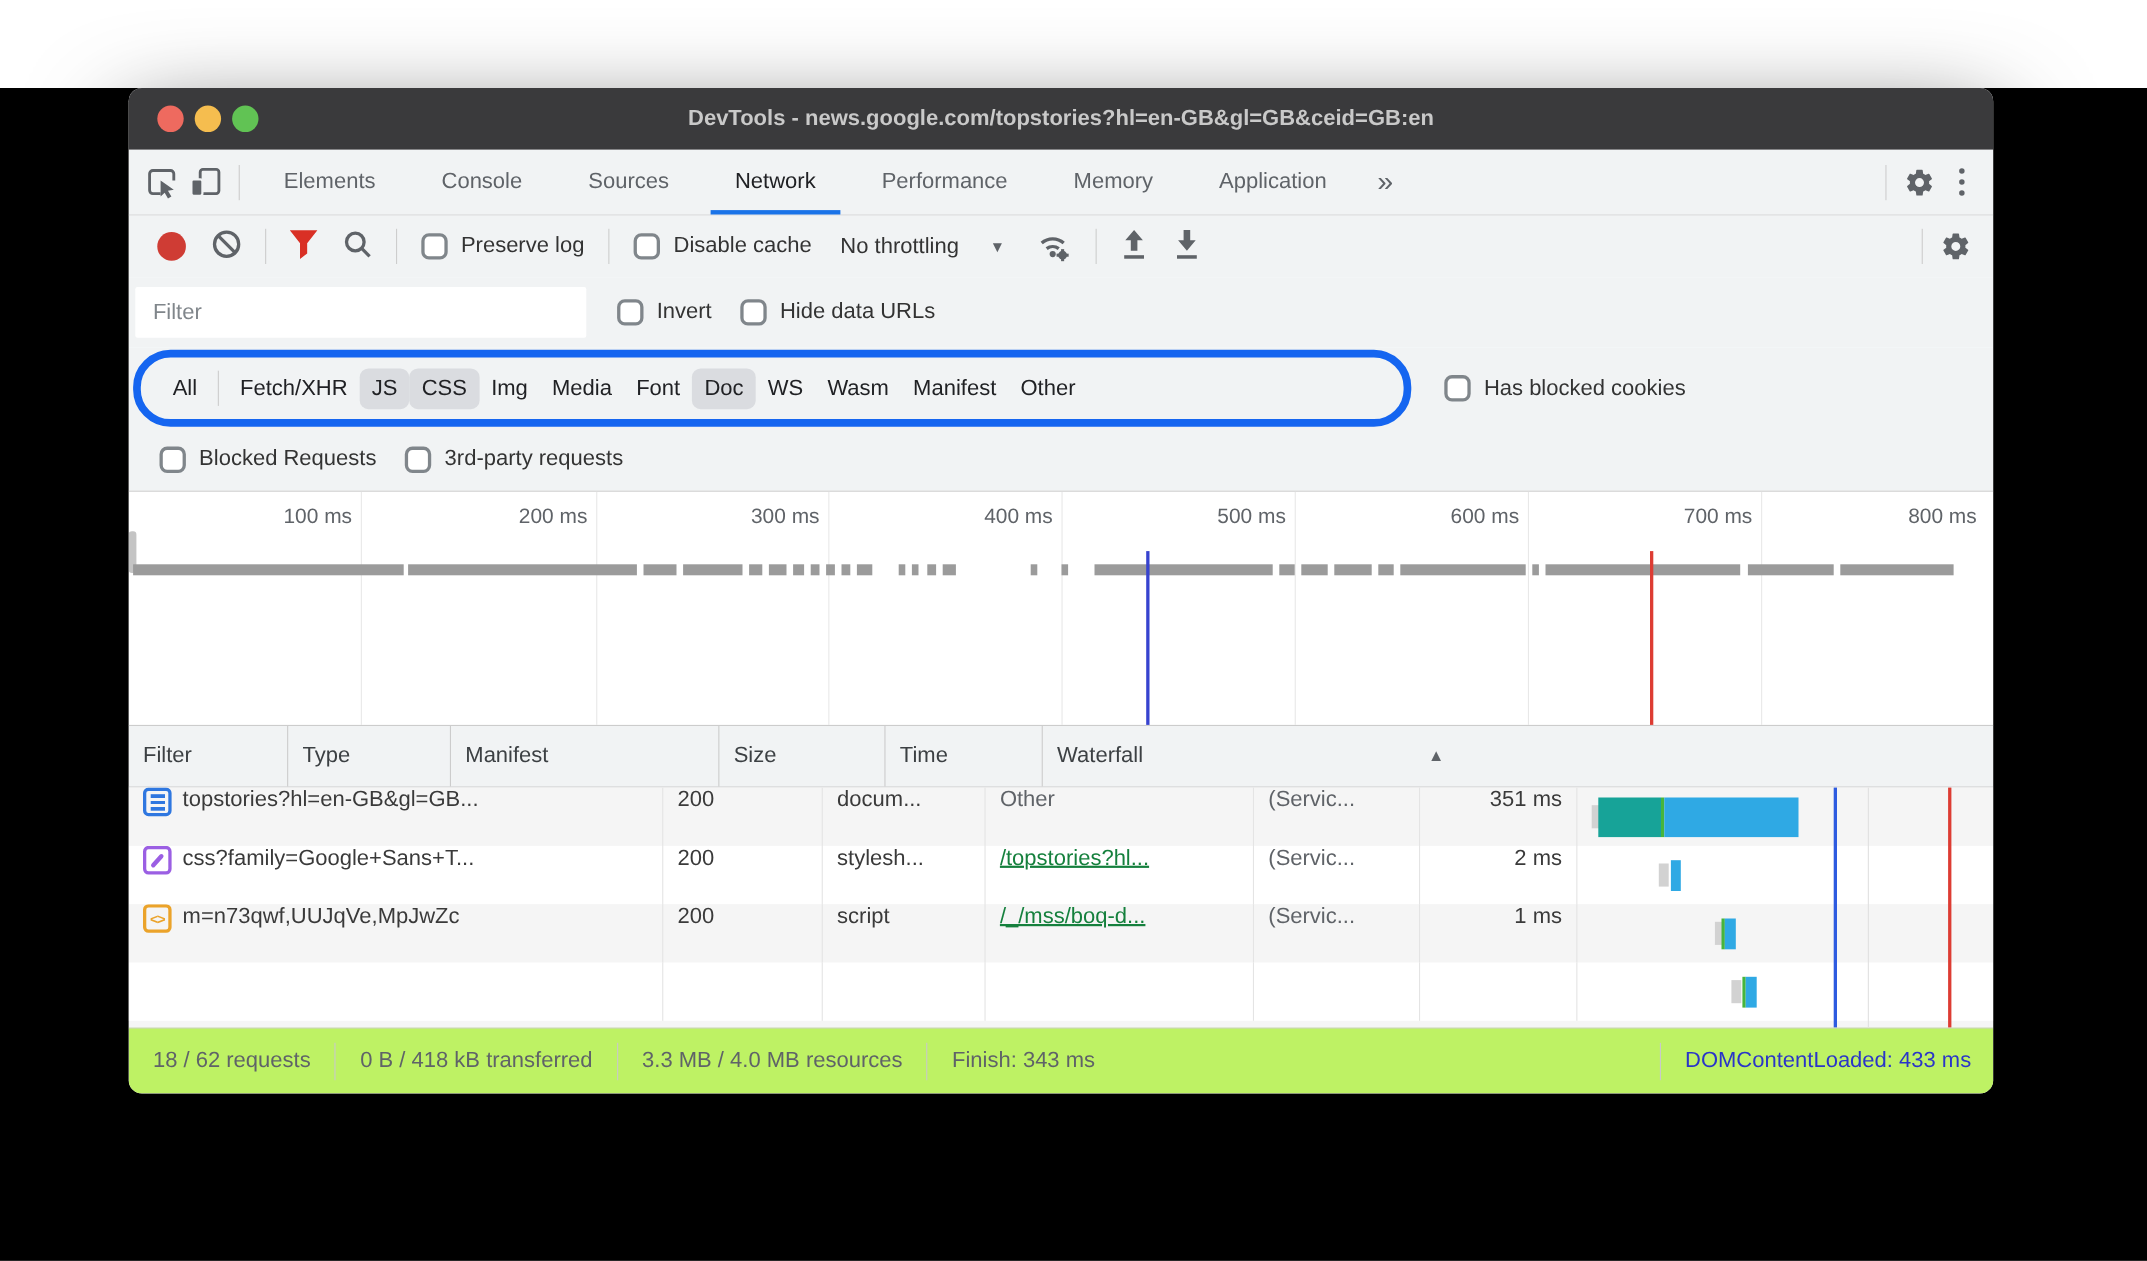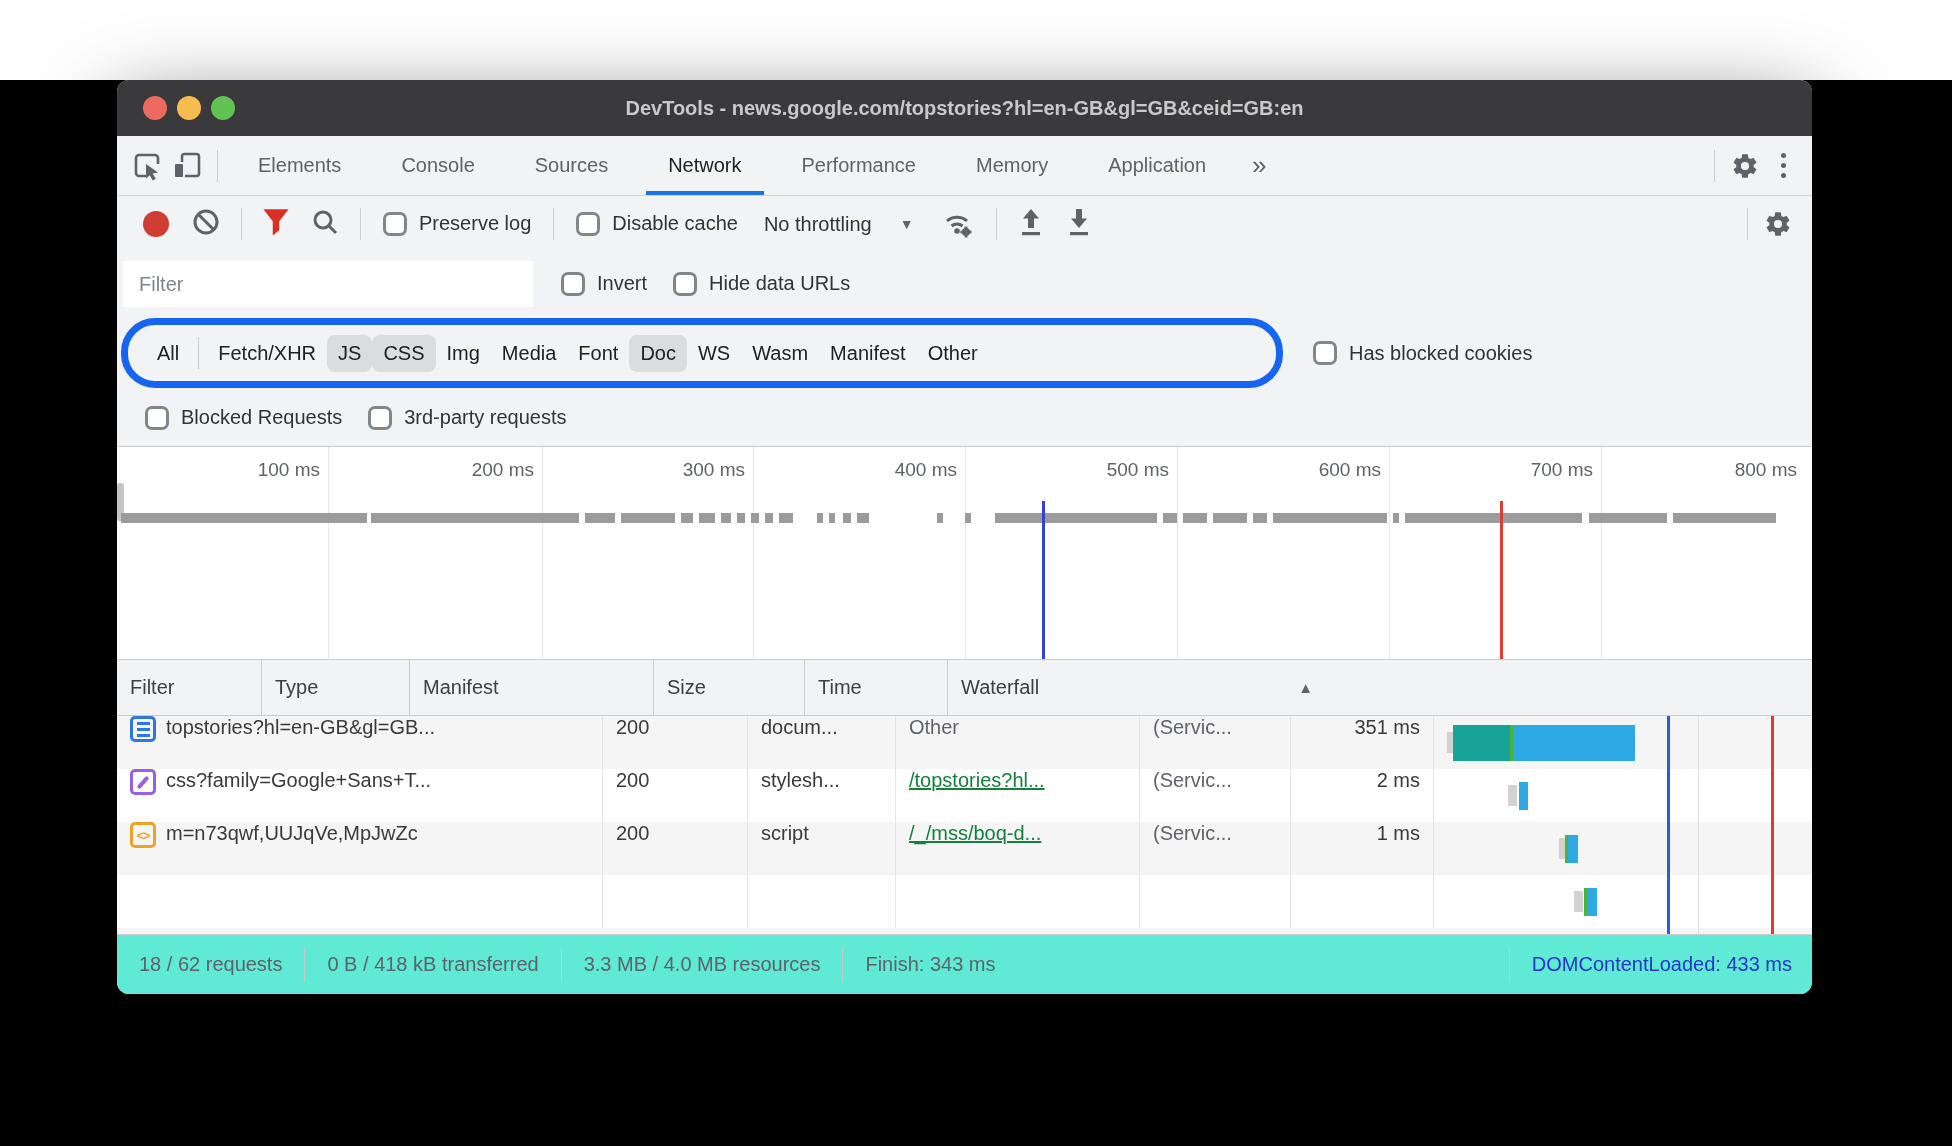--- a/index.html
+++ b/index.html
@@ -84,21 +84,21 @@
   
   .ficon { width:26px; height:26px; border-radius:5px; margin-right:10px; flex:0 0 auto; display:flex; align-items:center; justify-content:center; }
   .ficon.doc { border:3px solid #2f77e0; }
   .ficon.doc i { width:13px; height:15px; background:repeating-linear-gradient(#2f77e0 0 3px, transparent 3px 6px); }
   .ficon.css { border:3px solid #9b5fe3; }
   .ficon.css i { width:4px; height:15px; background:#9b5fe3; border-radius:2px; transform:rotate(42deg); }
   .ficon.js { border:3px solid #eba32a; }
   .ficon.js i { font-size:13px; font-weight:700; color:#eba32a; letter-spacing:-1px; font-style:normal; }
 
   
-  .footer { height:60px; background:#5eead4; border-top:1px solid #ccc; display:flex; align-items:center; flex:1 0 auto; }
+  .footer { height:60px; background:#bef264; border-top:1px solid #ccc; display:flex; align-items:center; flex:1 0 auto; }
   .f-item { font-size:20px; color:#5f6368; padding:0 22px; height:34px; display:flex; align-items:center; white-space:nowrap; }
   .f-item + .f-item { border-left:1px solid #c9c9c9; }
   .f-item.dcl { margin-left:auto; color:#2a35c8; border-left:1px solid #c9c9c9; padding-right:20px; }
 </style>
 </head>
 <body>
 
 <div id="stage">
   <div id="top-band"></div>
 

